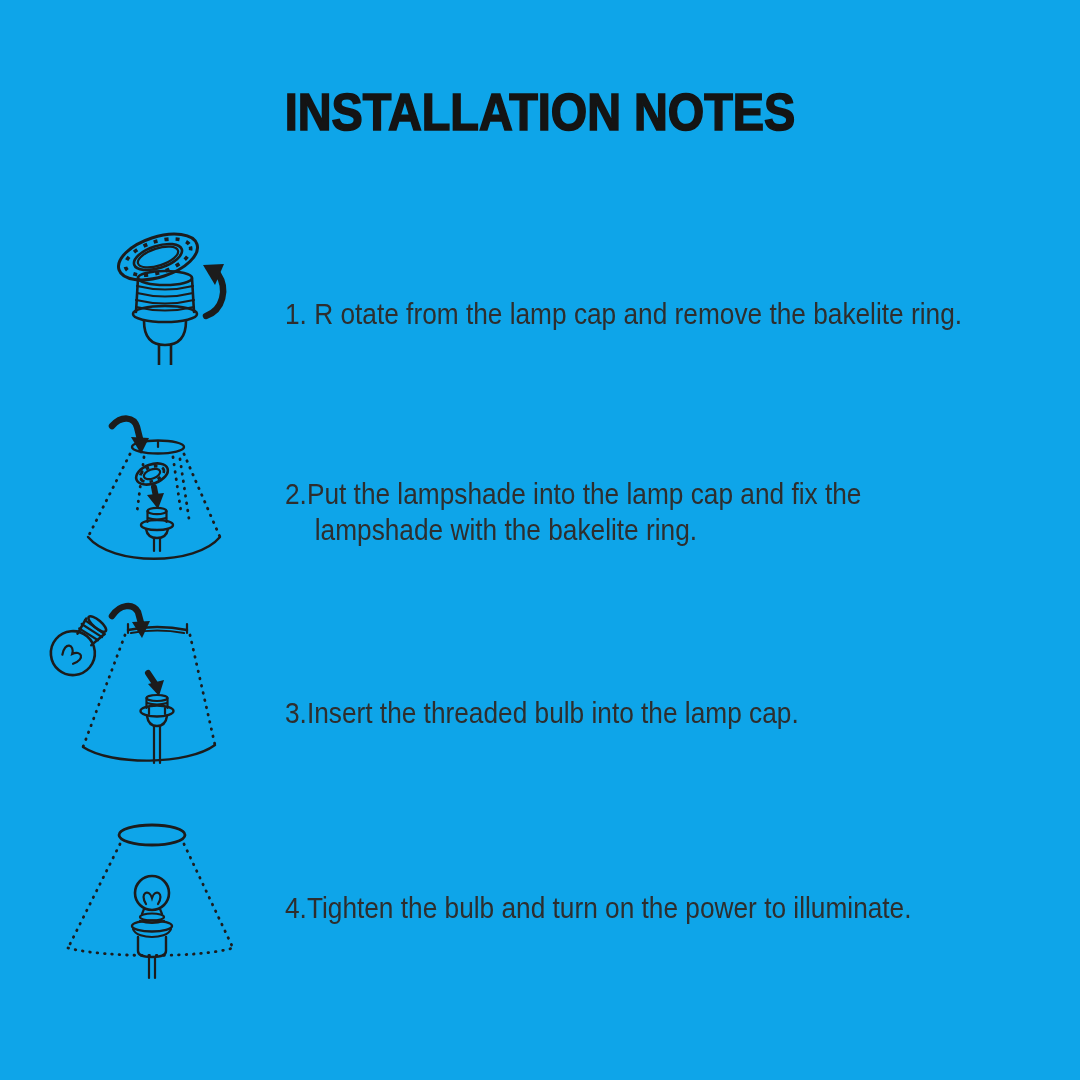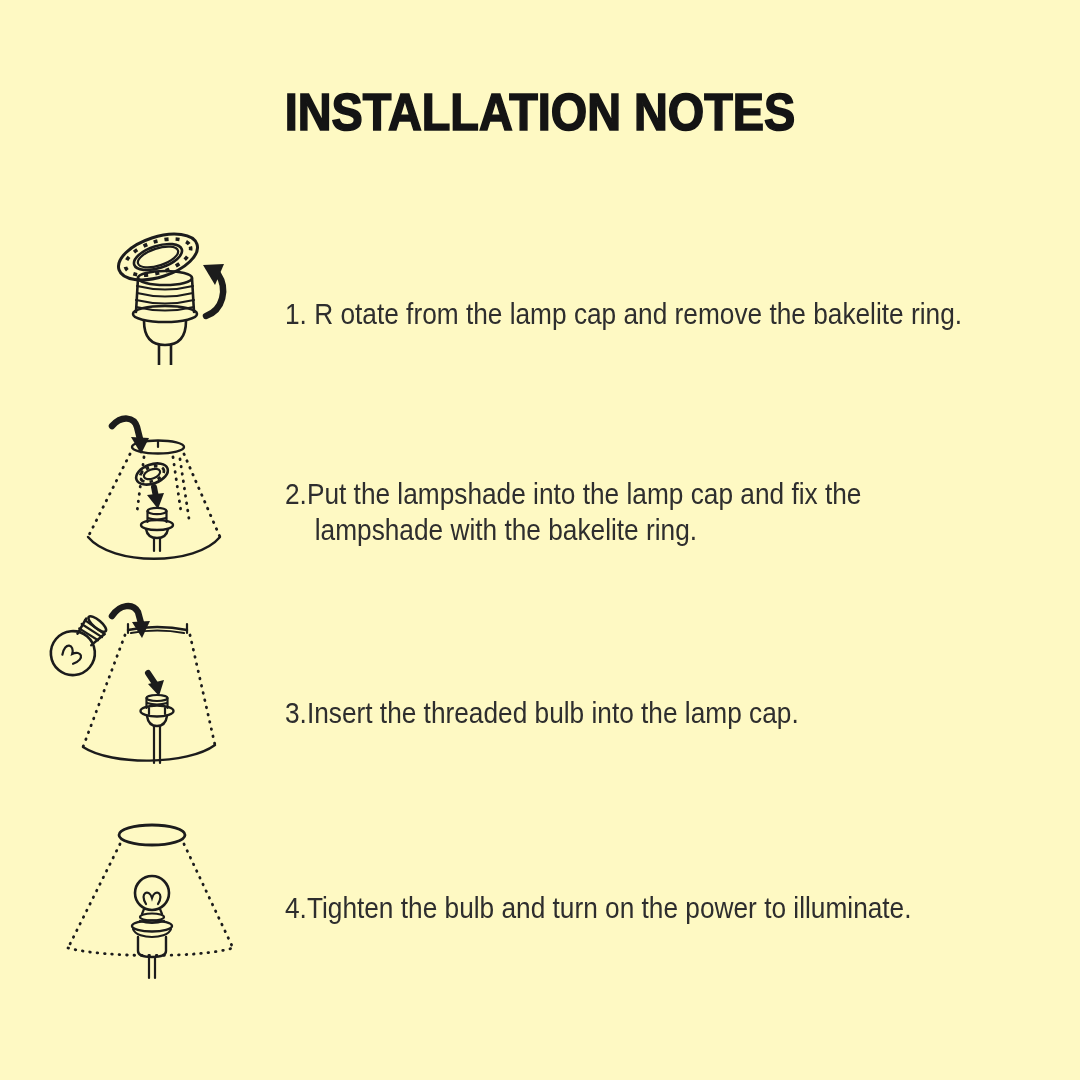--- a/index.html
+++ b/index.html
@@ -1,17 +1,17 @@
 <!DOCTYPE html>
 <html><head>
 <meta charset="utf-8">
 <style>
   html,body{margin:0;padding:0;background:#ffffff;}
   .canvas{
-    position:relative;width:1080px;height:1080px;background:#fef9c3;overflow:hidden;
+    position:relative;width:1080px;height:1080px;background:#0ea5e9;overflow:hidden;
     font-family:"Liberation Sans","DejaVu Sans",sans-serif;
   }
   .title{
     position:absolute;top:82px;left:0;width:1080px;text-align:center;
     font-size:52px;font-weight:bold;color:#141414;
     -webkit-text-stroke:1.6px #141414;letter-spacing:0;
     transform:scaleX(0.9);
     margin:0;
   }
   .illo{position:absolute;}

